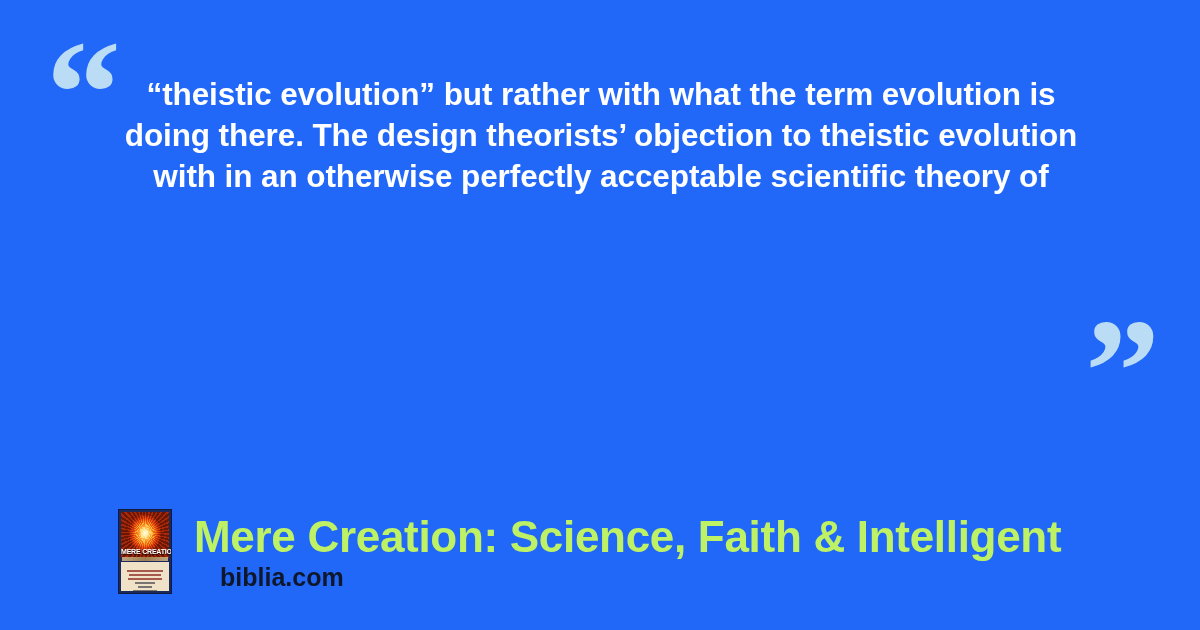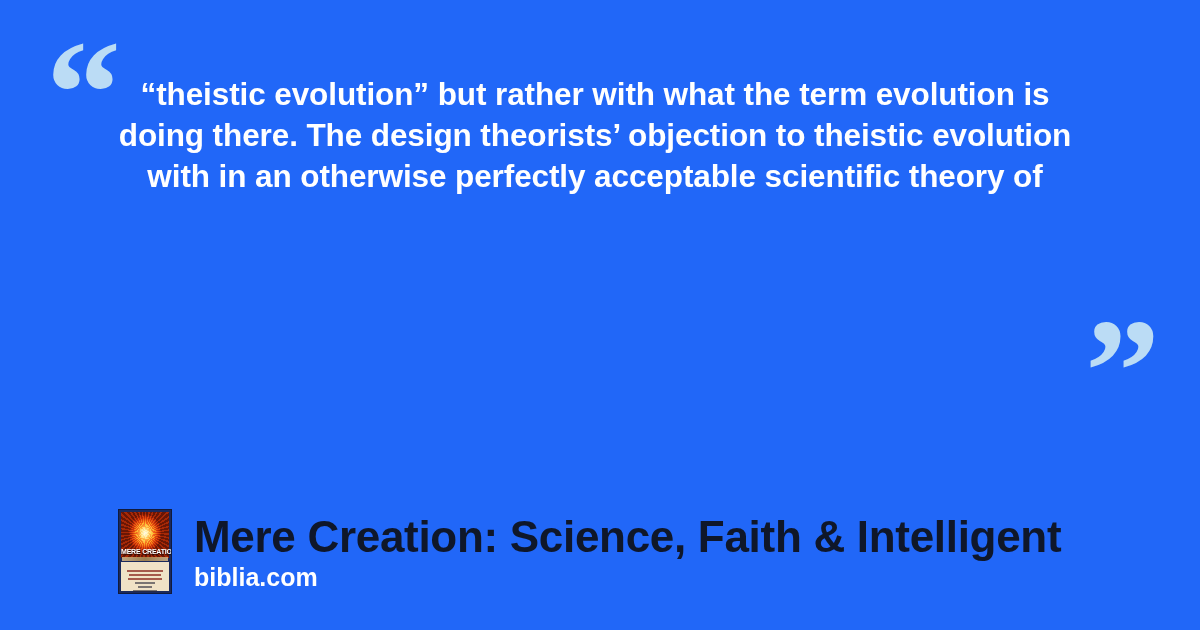--- a/index.html
+++ b/index.html
@@ -38,21 +38,21 @@
   }
   #quote-close {
     right: 42px;
     top: 296px;
     font-size: 150px;
   }
 
   
   #quote-block {
     position: absolute;
-    left: 105px;
+    left: 111px;
     top: 74px;
     width: 980px;
     text-align: center;
   }
   .quote-line {
     color: #ffffff;
     font-family: "Liberation Sans Narrow", "Liberation Sans", sans-serif;
     font-weight: 700;
     font-size: 31.5px;
     line-height: 41px;
@@ -146,36 +146,37 @@
   .bc-row.w3 { width: 70%; }
   .bc-row.w4 { width: 40%; }
   .bc-row.w5 { width: 30%; }
   .bc-row.w6 { width: 52%; }
 
   #footer-text {
     margin-left: 22px;
     padding-top: 4px;
   }
   #book-title {
-    color: #0f172a;
+    color: #bef264;
     font-family: "Liberation Sans Narrow", "Liberation Sans", sans-serif;
     font-weight: 700;
     font-size: 44px;
     line-height: 48px;
     white-space: nowrap;
     letter-spacing: -0.3px;
   }
   #site-name {
-    color: #ffffff;
+    color: #0f172a;
     font-family: "Liberation Sans Narrow", "Liberation Sans", sans-serif;
     font-weight: 700;
     font-size: 25px;
     line-height: 30px;
     margin-top: 1px;
     white-space: nowrap;
+    margin-left: 26px;
   }
 </style>
 </head>
 <body>
 
 <div id="card">
 
   <div class="quote-mark" id="quote-open">“</div>
 
   <div id="quote-block">

